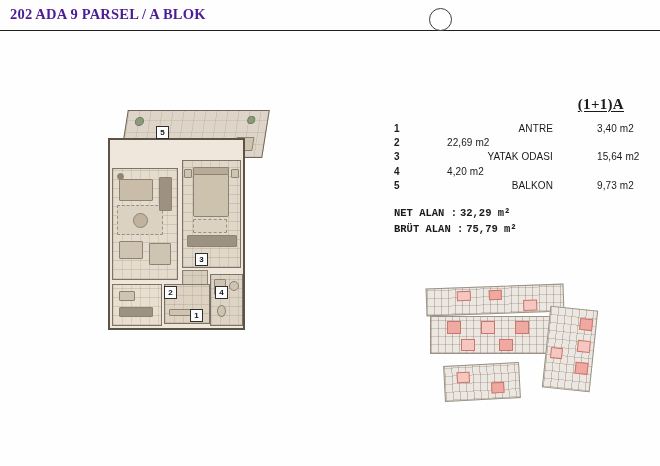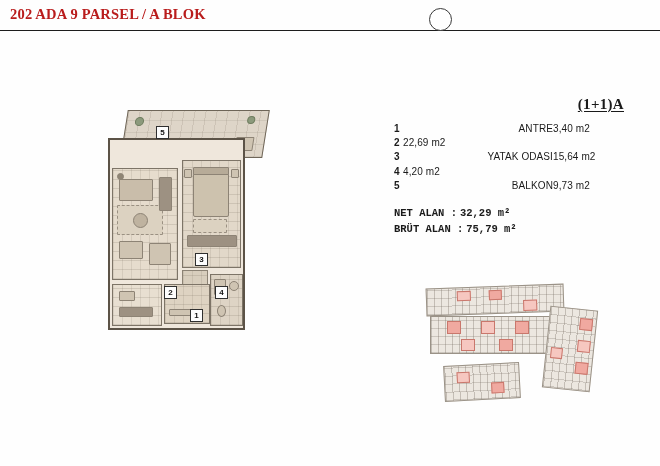--- a/index.html
+++ b/index.html
@@ -23,21 +23,21 @@
 
   
   .header-title {
     position: absolute;
     left: 10px;
     top: 6px;
     font-family: "Liberation Serif", serif;
     font-size: 14.5px;
     font-weight: 700;
     letter-spacing: 0.2px;
-    color: #b91c1c;
+    color: #4c1d95;
     white-space: nowrap;
   }
   .header-rule {
     position: absolute;
     left: 0;
     top: 30px;
     width: 660px;
     height: 1px;
     background: #1d1d1d;
   }
@@ -83,20 +83,21 @@
     font-size: 10px;
   }
   .legend-label {
     flex: 0 0 150px;
     letter-spacing: 0.1px;
     text-align: right;
   }
   .legend-area {
     flex: 0 0 auto;
     letter-spacing: 0.1px;
+    margin-left: 44px;
   }
   .totals {
     margin-top: 12px;
     font-size: 10.5px;
     line-height: 15px;
   }
   .totals div {
     white-space: nowrap;
   }
   .totals b {

